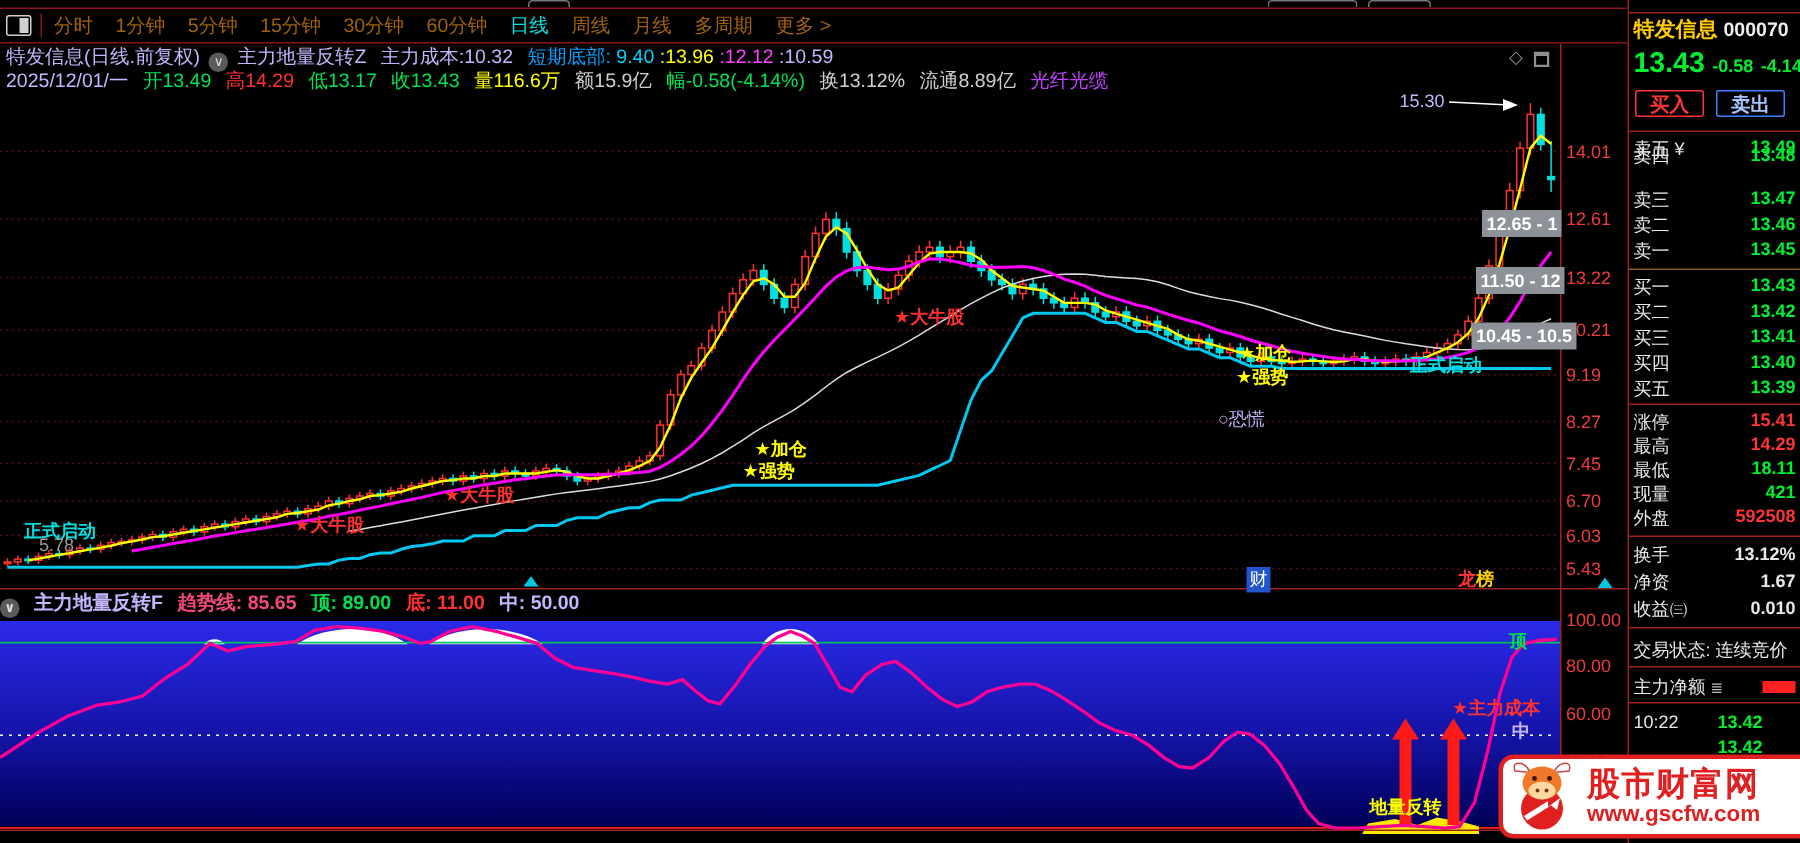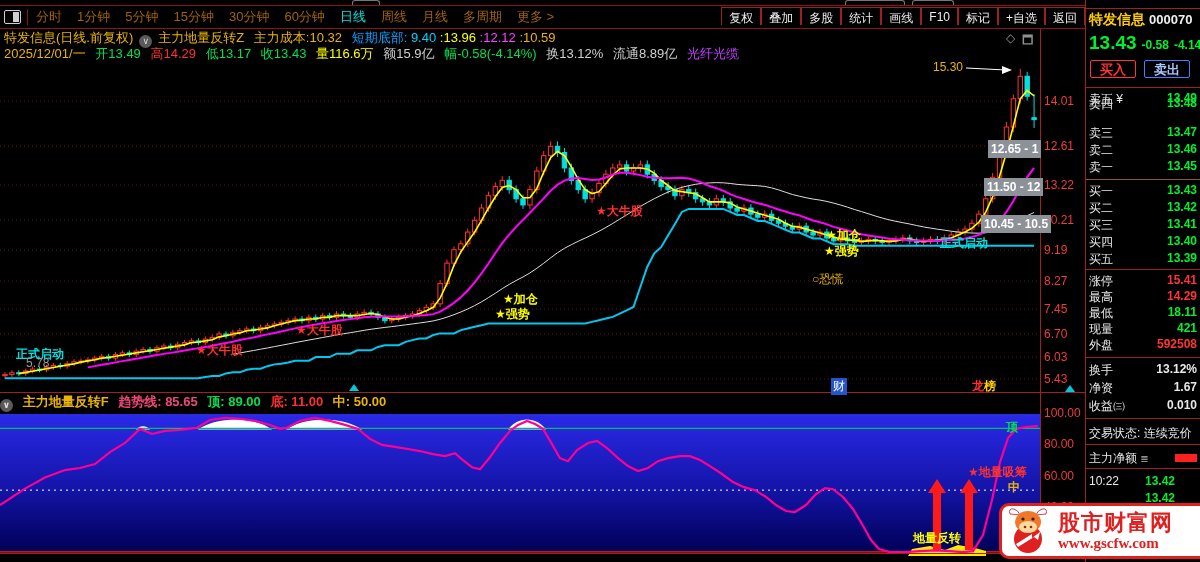--- a/index.html
+++ b/index.html
@@ -20,21 +20,21 @@
   #tbtns{margin-left:auto;display:flex;height:20px;}
   .tbtn{color:#eee;font-size:12px;border:1px solid #9c2020;border-bottom:none;
         padding:2px 7px 0 7px;height:18px;box-sizing:border-box;}
   .frag{position:absolute;top:0;height:4px;border:1px solid #777;border-bottom:none;border-radius:3px 3px 0 0;z-index:2;}
   
   #info1{left:4px;top:29px;font-size:13px;color:#eee;z-index:3;}
   #info2{left:4px;top:45px;font-size:13px;color:#ddd;z-index:3;}
   #info1 span,#info2 span{margin-right:6px;}
   .circ-ic{display:inline-block;width:13px;height:13px;border-radius:50%;background:#5a5a5a;
            color:#ddd;font-size:9px;line-height:13px;text-align:center;vertical-align:-2px;margin-right:4px;}
-  .c-white{color:#eab308}.c-grey{color:#cfcfcf}.c-green{color:#00e050}.c-red{color:#ff3030}
+  .c-white{color:#c4b5fd}.c-grey{color:#cfcfcf}.c-green{color:#00e050}.c-red{color:#ff3030}
   .c-yellow{color:#ffff00}.c-cyan{color:#00d0ff}.c-mag{color:#ff40ff}.c-purple{color:#c040ff}
   .c-bluecyan{color:#00a0ff}
   
   #cv{left:0;top:0;z-index:1;}
   
   .vline{width:1px;background:#a02020;z-index:2;}
   .hline{height:1px;background:#a02020;z-index:2;}
   
   .axlab{color:#f03c3c;font-size:12px;z-index:2;width:40px;text-align:left;}
   
@@ -62,21 +62,21 @@
   .btn{position:absolute;width:46px;height:18px;line-height:18px;text-align:center;
        font-size:13px;font-weight:bold;border-radius:2px;box-sizing:border-box;}
   #buybtn{left:4px;border:1px solid #ff3434;color:#ff3434;}
   #sellbtn{left:58px;border:1px solid #4080ff;color:#a8c4ff;}
   .g{color:#00f030}.r{color:#ff3434}.w{color:#e8e8e8}
   .listic{color:#bbb;font-size:10px;}
   .netbar{position:absolute;right:0;width:22px;height:8px;background:#ff2020;top:4px;}
   
   #wm{left:999px;top:503px;width:210px;height:56px;background:#fff;border:3px solid #e02020;
       border-radius:10px;z-index:9;box-sizing:border-box;display:flex;align-items:center;}
-  #wmtext{margin-left:4px;font-family:Liberation Serif, serif;}
+  #wmtext{margin-left:4px;}
   #wm .t1{color:#e02020;font-size:22px;font-weight:bold;letter-spacing:1px;line-height:24px;}
   #wm .t2{color:#e02020;font-size:15px;font-weight:bold;line-height:16px;}
 </style>
 </head>
 <body>
 
 <svg id="cv" class="abs" width="1200" height="562">
     <line x1="0" y1="101" x2="1040" y2="101" stroke="#6b1212" stroke-width="1" stroke-dasharray="1 3"></line>
     <line x1="0" y1="146" x2="1040" y2="146" stroke="#6b1212" stroke-width="1" stroke-dasharray="1 3"></line>
     <line x1="0" y1="185" x2="1040" y2="185" stroke="#6b1212" stroke-width="1" stroke-dasharray="1 3"></line>
@@ -427,31 +427,20 @@
   <span class="tab">1分钟</span>
   <span class="tab">5分钟</span>
   <span class="tab">15分钟</span>
   <span class="tab">30分钟</span>
   <span class="tab">60分钟</span>
   <span class="tab active">日线</span>
   <span class="tab">周线</span>
   <span class="tab">月线</span>
   <span class="tab">多周期</span>
   <span class="tab">更多 &gt;</span>
-  <div id="tbtns">
-    <span class="tbtn">复权</span>
-    <span class="tbtn">叠加</span>
-    <span class="tbtn">多股</span>
-    <span class="tbtn">统计</span>
-    <span class="tbtn">画线</span>
-    <span class="tbtn">F10</span>
-    <span class="tbtn">标记</span>
-    <span class="tbtn">+自选</span>
-    <span class="tbtn">返回</span>
-  </div>
 </div>
 
 <div id="info1" class="abs nowrap">
   <span class="c-white">特发信息(日线.前复权)</span><span class="circ-ic">∨</span><span class="c-white">主力地量反转Z</span>
   <span class="c-white">主力成本:10.32</span>
   <span class="c-bluecyan" style="margin-right:0">短期底部:</span>
   <span class="c-cyan" style="margin-right:0">9.40</span>
   <span class="c-yellow" style="margin-right:0">:13.96</span>
   <span class="c-mag" style="margin-right:0">:12.12</span>
   <span class="c-white">:10.59</span>
@@ -518,21 +507,21 @@
   <span class="c-white">中: 50.00</span>
 </div>
 
 <div class="abs axlab" style="left:1044px;top:406px;">100.00</div>
 <div class="abs axlab" style="left:1044px;top:437px;">80.00</div>
 <div class="abs axlab" style="left:1044px;top:469px;">60.00</div>
 <div class="abs axlab" style="left:1044px;top:500px;">40.00</div>
 
 <div class="abs ann" style="left:1006px;top:419px;color:#00e050;">顶</div>
 <div class="abs ann c-white" style="left:1008px;top:479px;">中</div>
-<div class="abs ann c-red" style="left:968px;top:464px;">★地量吸筹</div>
+<div class="abs ann c-red" style="left:968px;top:464px;">★主力成本</div>
 <div class="abs ann c-yellow" style="left:913px;top:530px;">地量反转</div>
 
 <div id="rpanel" class="abs">
   <div class="sep" style="top:8px;"></div>
   <div class="prow" style="top:11px;">
     <span class="stkname">特发信息</span><span class="stkcode">000070</span>
   </div>
   <div class="prow" style="top:32px;height:22px;">
     <span class="bigpx">13.43</span><span class="chg">-0.58</span><span class="chg">-4.14%</span>
   </div>

